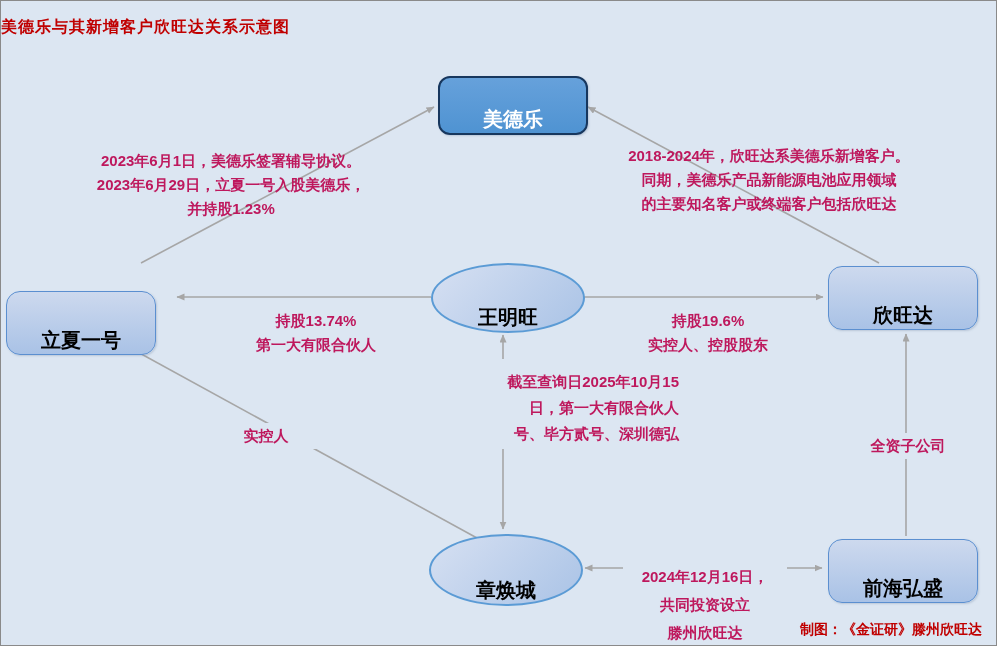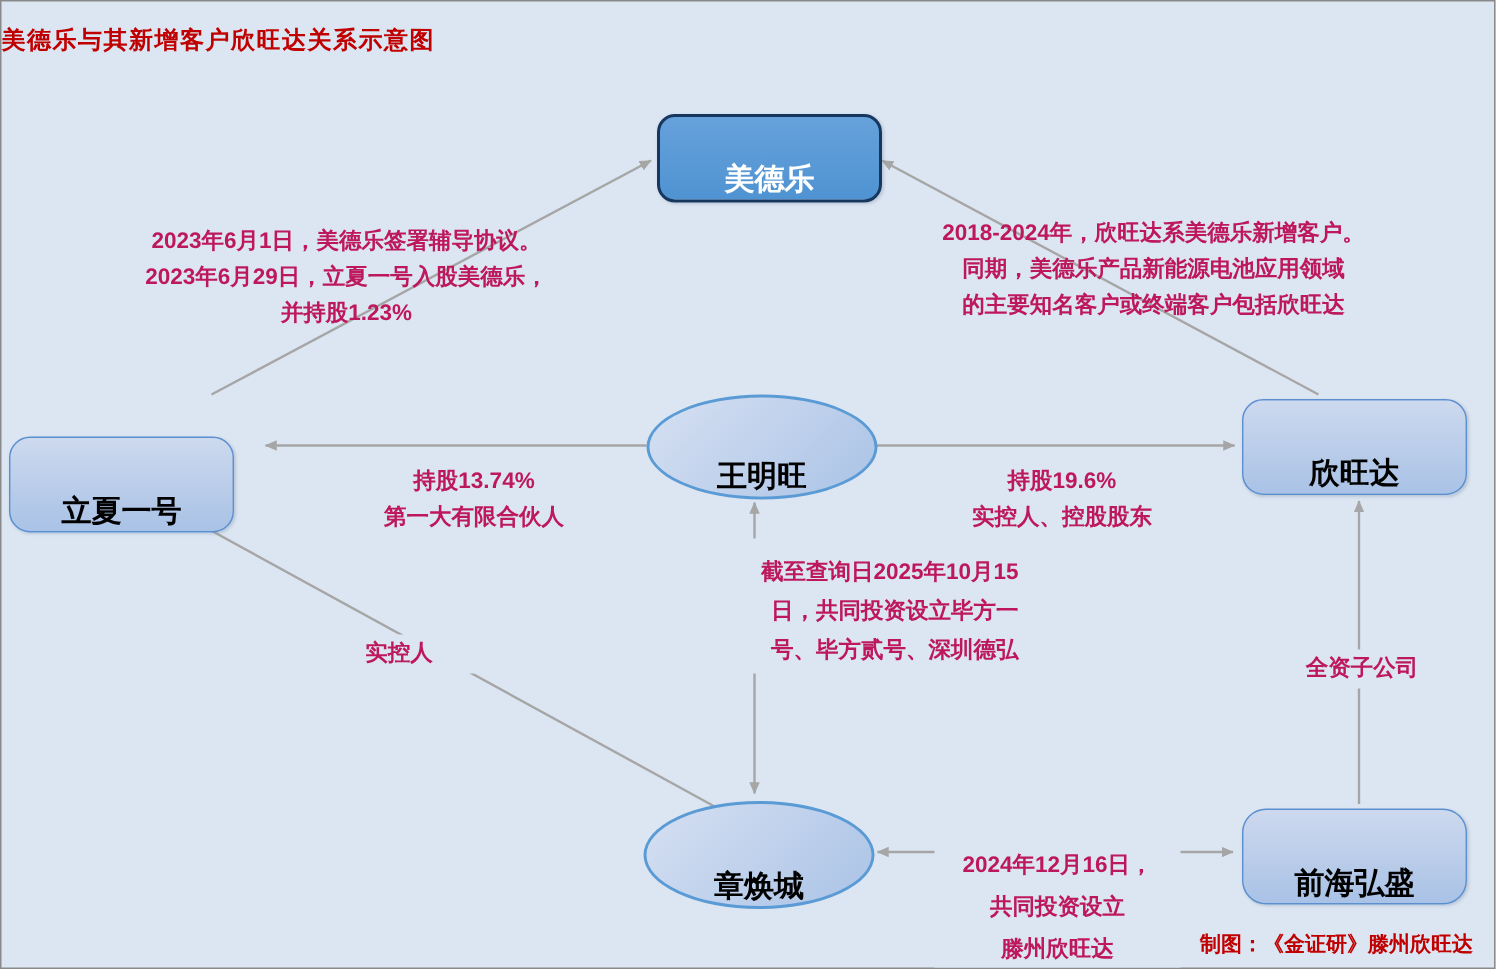--- a/index.html
+++ b/index.html
@@ -82,21 +82,21 @@
   </div>
 
   <div class="node ellipse" style="left:428px;top:533px;width:150px;height:68px;">
     <span>章焕城</span>
   </div>
 
   <div class="node box" style="left:827px;top:265px;width:148px;height:62px;">
     <span>欣旺达</span>
   </div>
 
-  <div class="node box" style="left:827px;top:538px;width:148px;height:62px;border-radius:16px;">
+  <div class="node box" style="left:827px;top:538px;width:148px;height:62px;">
     <span>前海弘盛</span>
   </div>
 
   <div class="ann" style="left:65px;top:148px;width:330px;">
     <div>2023年6月1日，美德乐签署辅导协议。</div>
     <div>2023年6月29日，立夏一号入股美德乐，</div>
     <div>并持股1.23%</div>
   </div>
 
   <div class="ann" style="left:598px;top:143px;width:340px;">
@@ -110,21 +110,21 @@
     <div>第一大有限合伙人</div>
   </div>
 
   <div class="ann masked" style="left:616px;top:268px;width:182px;height:56px;">
     <div>持股19.6%</div>
     <div>实控人、控股股东</div>
   </div>
 
   <div class="ann" style="left:404px;top:368px;width:232px;text-align:right;line-height:26px;margin-left:42px;">
     <div>截至查询日2025年10月15</div>
-    <div>日，共同投资设立毕方一</div>
+    <div>日，第一大有限合伙人</div>
     <div>号、毕方贰号、深圳德弘</div>
   </div>
 
   <div class="ann masked" style="left:212px;top:382px;width:106px;height:26px;line-height:26px;font-family:Liberation Serif, serif;">
     <span>实控人</span>
   </div>
 
   <div class="ann masked" style="left:848px;top:392px;width:118px;height:26px;line-height:26px;">
     <span>全资子公司</span>
   </div>

